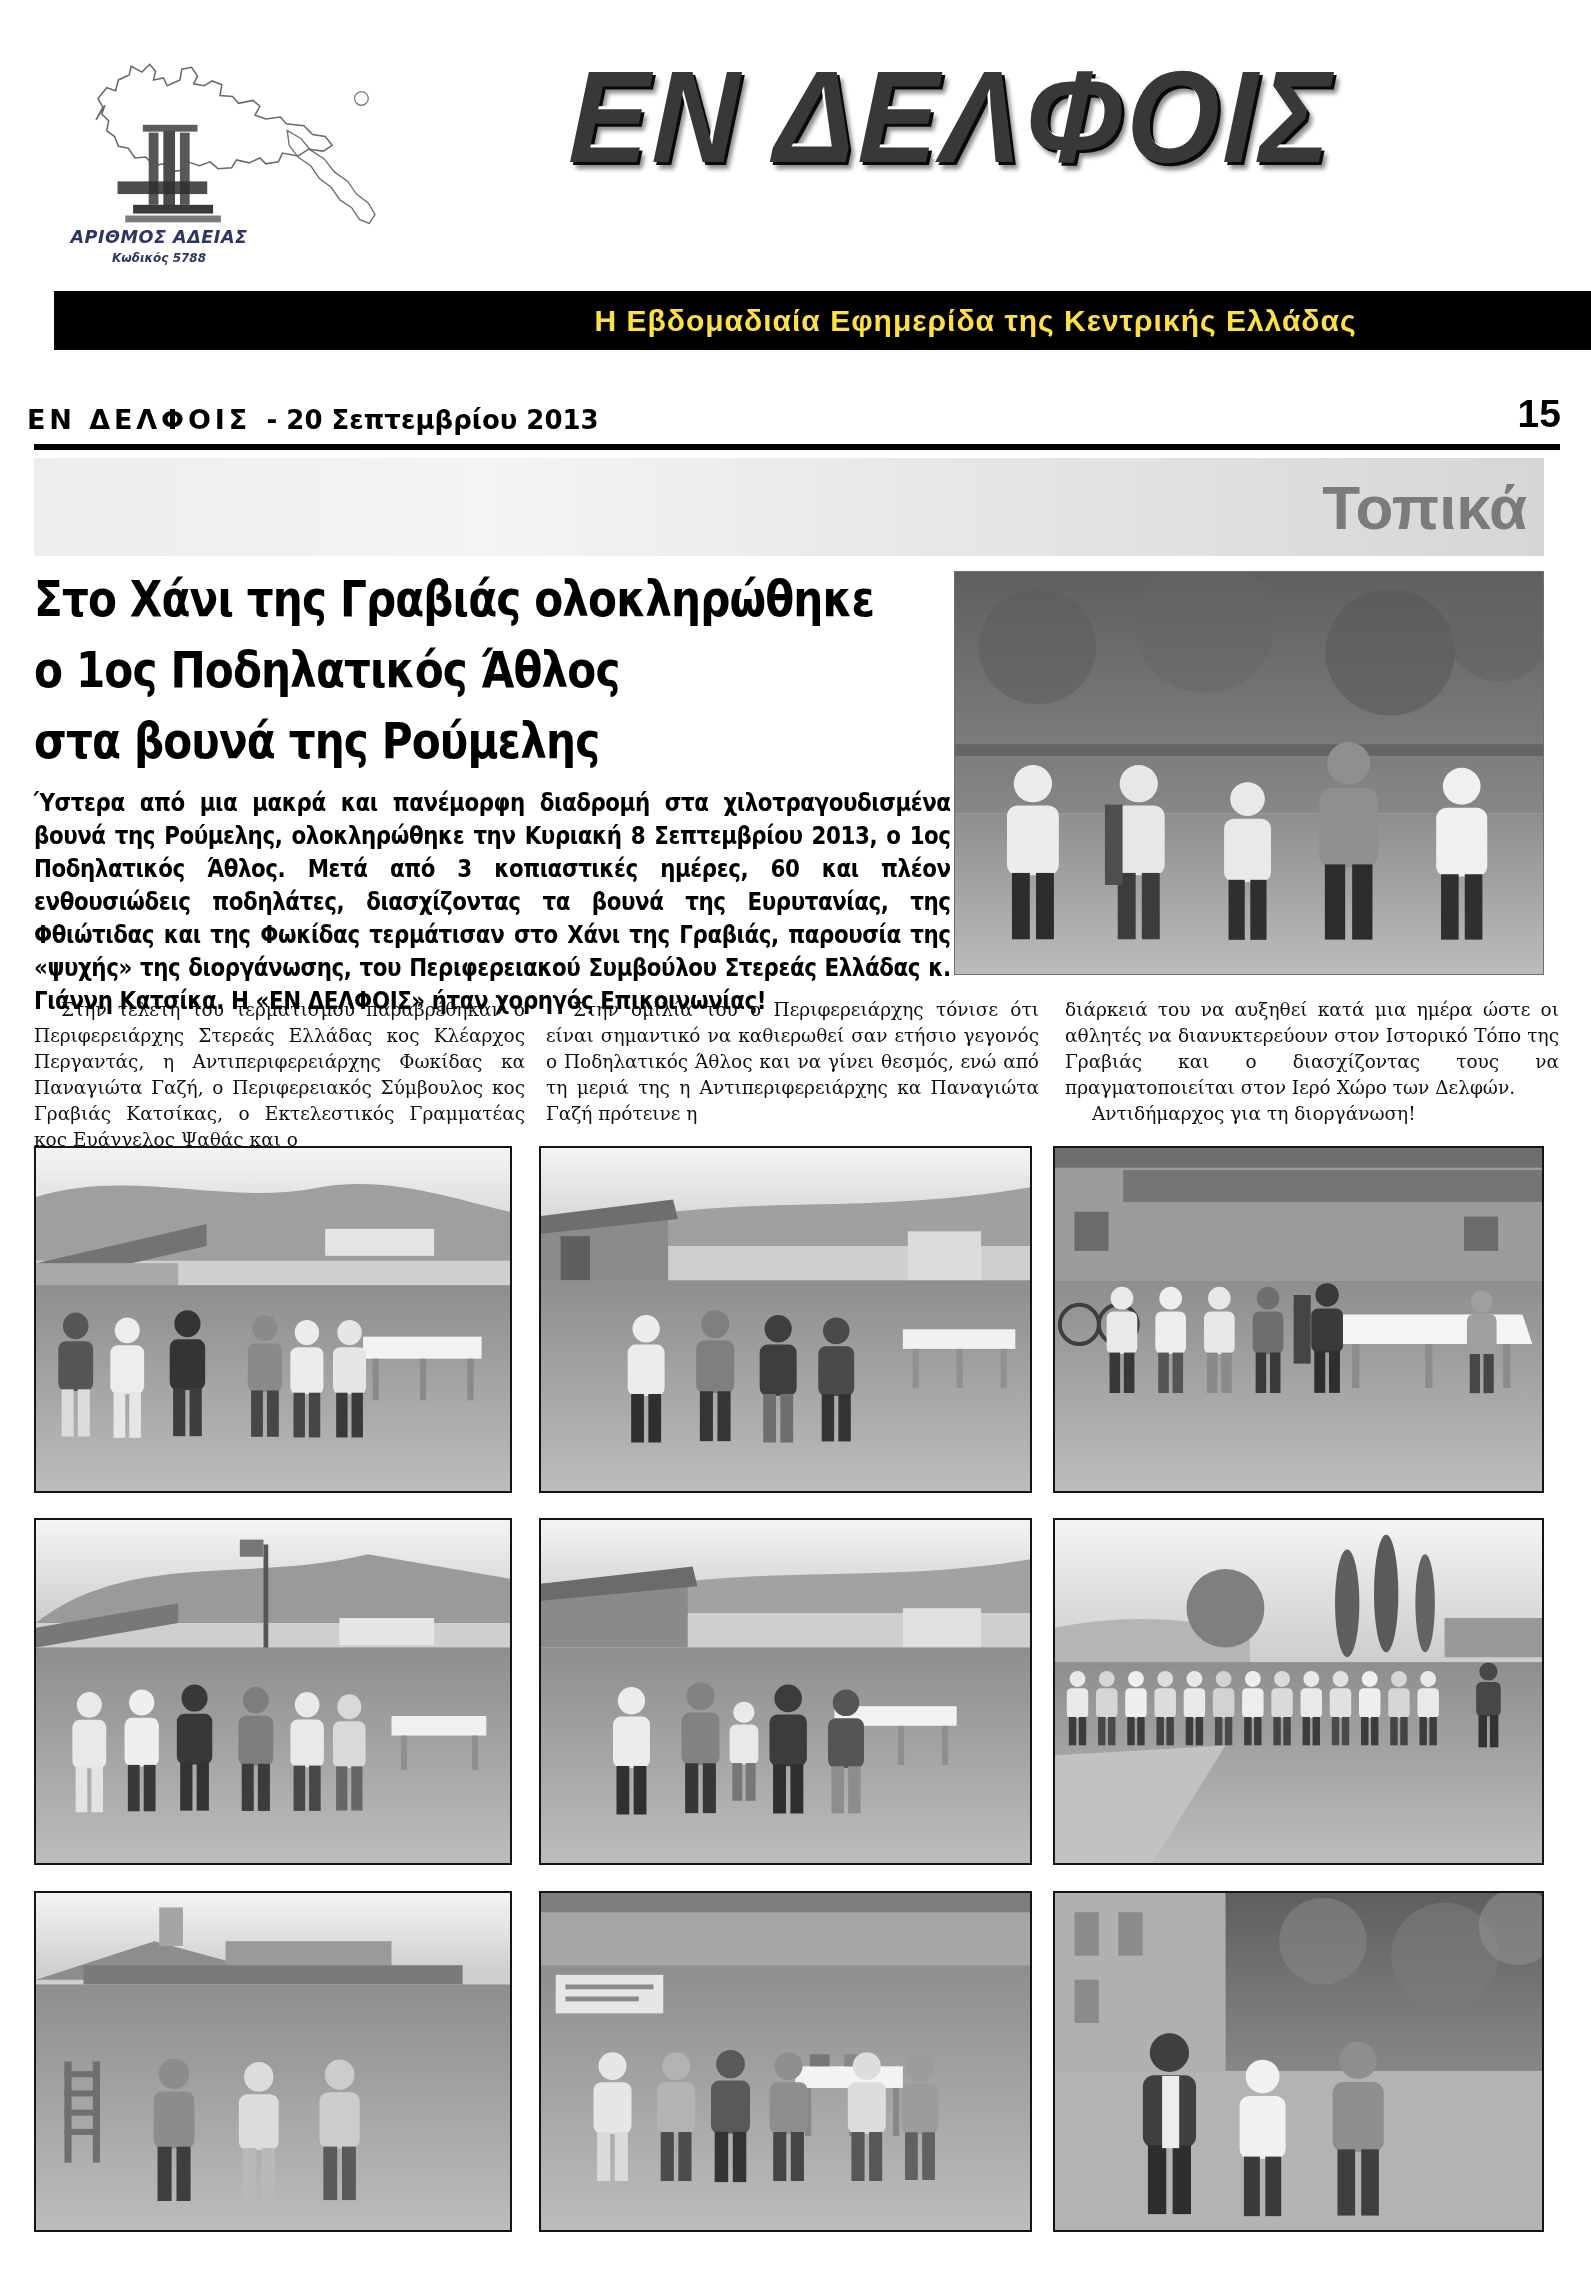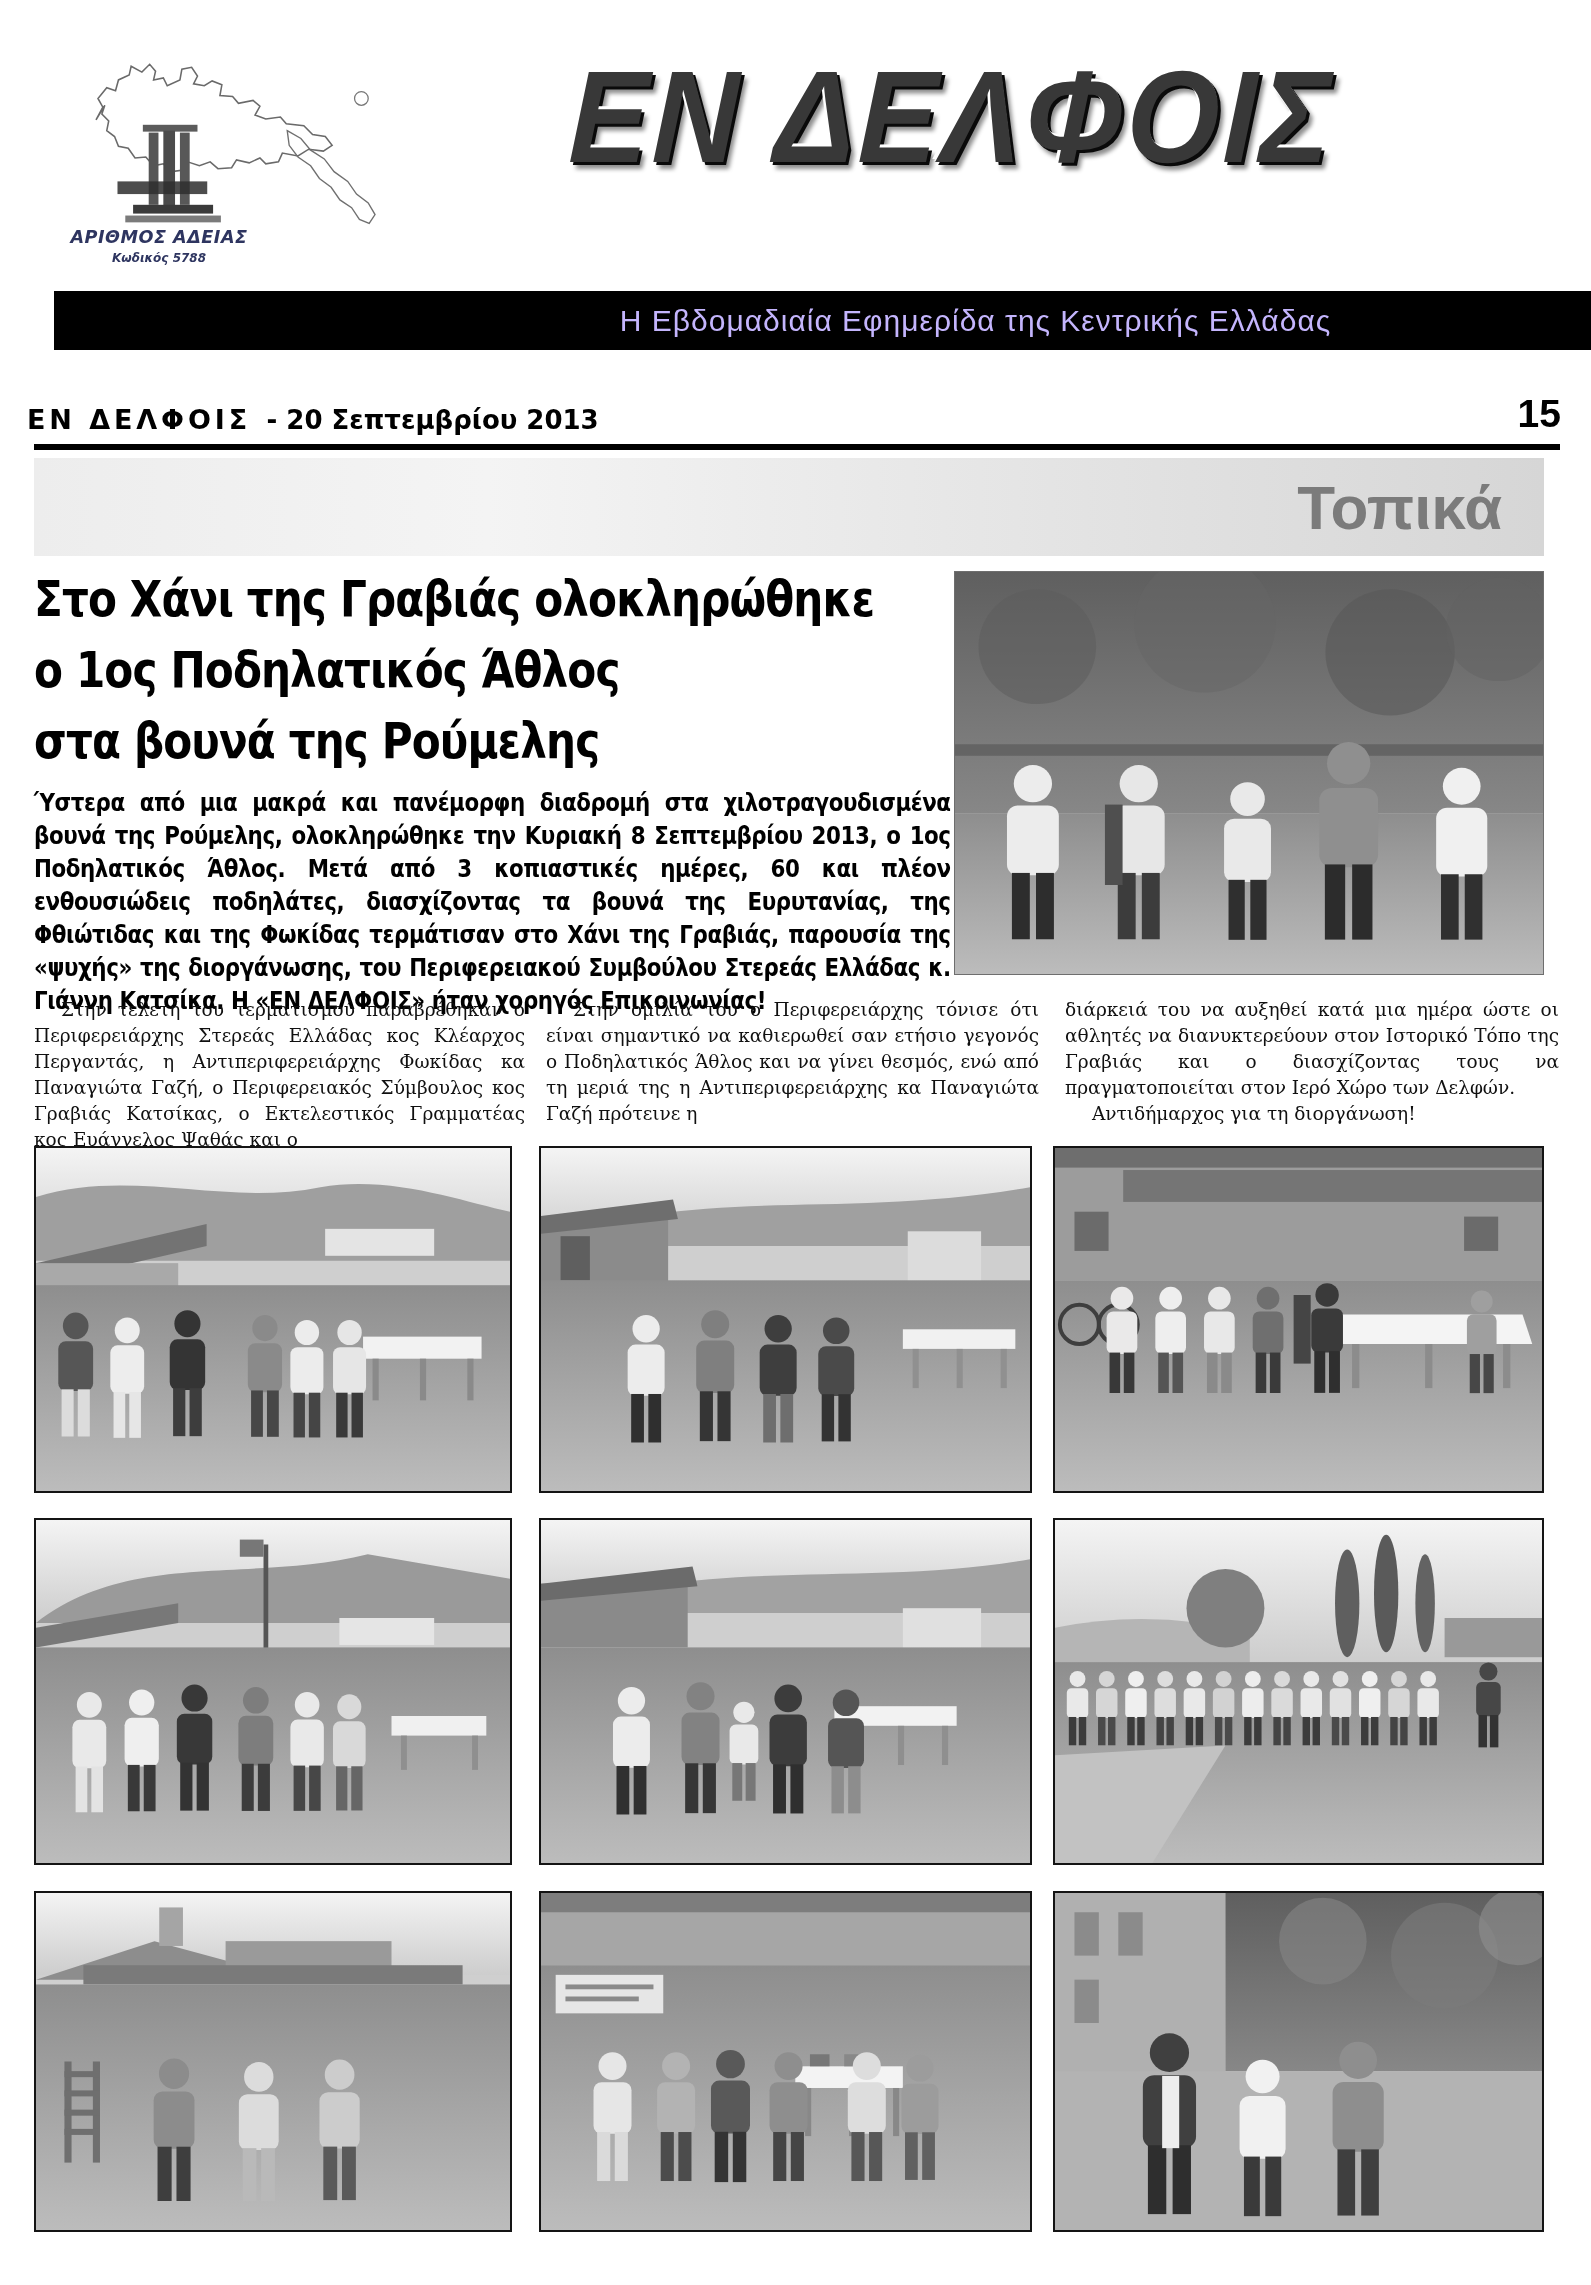--- a/index.html
+++ b/index.html
@@ -13,35 +13,35 @@
   .license .l1{font-size:17.6px;letter-spacing:0.5px;}
   .license .l2{font-size:12px;}
   .masthead-title{position:absolute;left:312px;top:25px;width:1280px;height:183px;
       display:flex;align-items:center;justify-content:center;
       font-family:"Liberation Sans",sans-serif;font-weight:bold;font-style:italic;
       font-size:119px;letter-spacing:3.9px;color:#383838;white-space:nowrap;
       text-shadow:-2.9px -2.9px 0 #ffffff,-1px -1px 0 #ffffff,2.9px 2.9px 0 #0a0a0a,5.9px 5.9px 3.9px #8f8f8f;
       transform:scaleY(1.1) skewX(-2deg);}
   .subtitle-bar{position:absolute;left:54px;top:291px;width:1297px;height:59px;background:#000;
       display:flex;align-items:center;justify-content:center;padding-left:273px;box-sizing:content-box;}
-  .subtitle-bar span{font-family:"Liberation Sans",sans-serif;font-weight:normal;font-size:30px;
-      color:#c4b5fd;letter-spacing:1px;white-space:nowrap;text-align:right;}
+  .subtitle-bar span{font-family:"Liberation Sans",sans-serif;font-weight:bold;font-size:30px;
+      color:#fde047;letter-spacing:1px;white-space:nowrap;text-align:right;}
 
   
   .dateline{position:absolute;left:27px;top:404px;font-weight:bold;color:#000;white-space:nowrap;}
   .dateline .paper{font-size:27px;letter-spacing:3.9px;font-family:"DejaVu Sans",sans-serif;}
   .dateline .date{font-size:26px;letter-spacing:0;margin-left:9.8px;}
   .page-number{position:absolute;right:31px;top:392px;font-size:39px;font-weight:bold;color:#000;
       font-family:"Liberation Sans",sans-serif;}
   .rule{position:absolute;left:34px;top:444px;width:1526px;height:5.9px;background:#000;}
 
   
   .section-band{position:absolute;left:34px;top:458px;width:1510px;height:98px;
       background:linear-gradient(90deg,#ededed 0%,#f4f4f4 30%,#d6d6d6 100%);
-      display:flex;align-items:center;justify-content:flex-end;padding-right:42px;box-sizing:border-box;}
+      display:flex;align-items:center;justify-content:flex-end;padding-right:17px;box-sizing:border-box;}
   .section-band span{font-family:"Liberation Sans",sans-serif;font-weight:bold;font-size:62px;color:#7b7b7b;}
 
   
   .headline{position:absolute;left:34px;top:564px;transform:scaleX(0.86);transform-origin:left top;
       font-weight:bold;color:#000;letter-spacing:-1px;}
   .headline div{font-size:49px;line-height:71px;white-space:nowrap;}
   .intro{position:absolute;left:34px;top:786px;width:1044px;transform:scaleX(0.878);transform-origin:left top;
       font-weight:bold;font-size:24.4px;line-height:33px;letter-spacing:-0.5px;color:#000;text-align:justify;}
 
   

